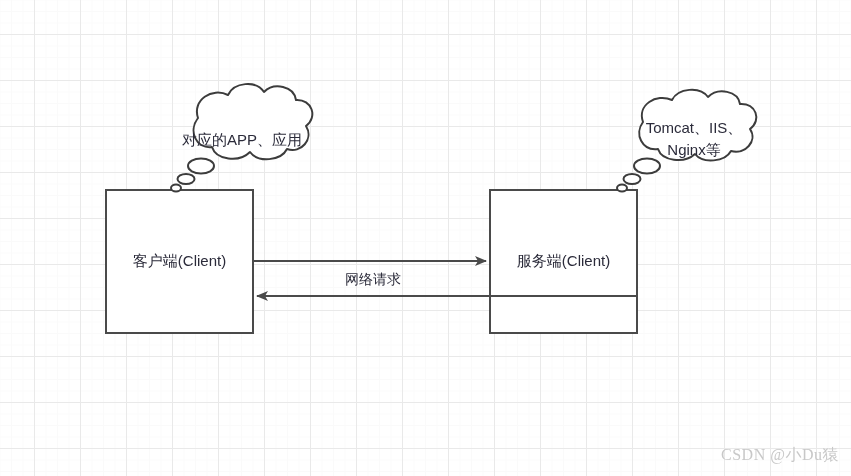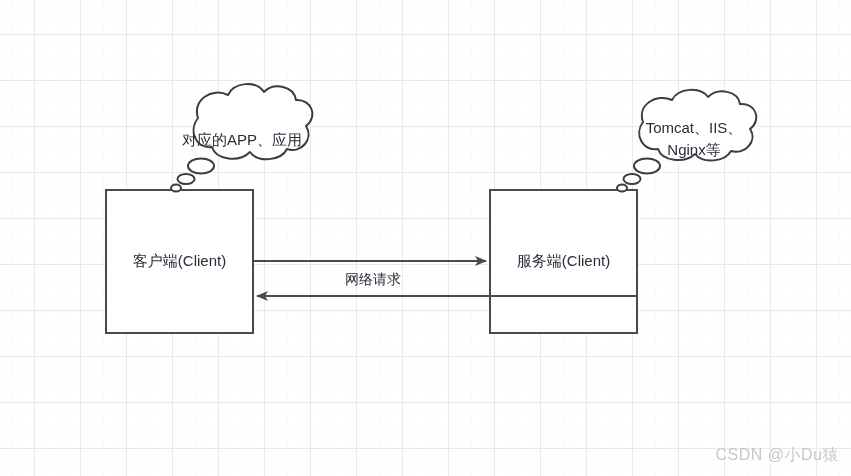--- a/index.html
+++ b/index.html
@@ -79,21 +79,21 @@
     font-family: "Liberation Sans", "DejaVu Sans", sans-serif;
     font-size: 14px;
     fill: #2b2b3a;
     text-anchor: middle;
     dominant-baseline: middle;
   }
   .watermark-text {
     position: absolute;
     right: 12px;
     bottom: 10px;
-    font-family: Liberation Sans, sans-serif;
+    font-family: Liberation Serif, serif;
     font-size: 16px;
     color: #c8c8c8;
     letter-spacing: 0.5px;
     user-select: none;
     white-space: nowrap;
     margin-top: 16px;
   }
 </style>
 </head>
 <body>

